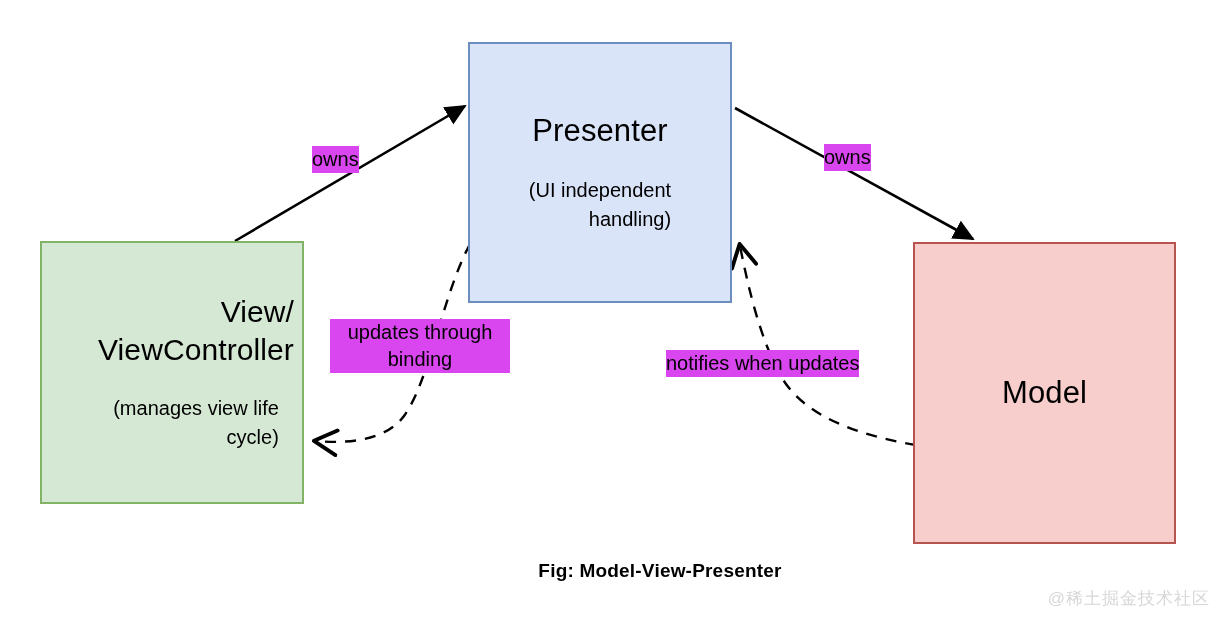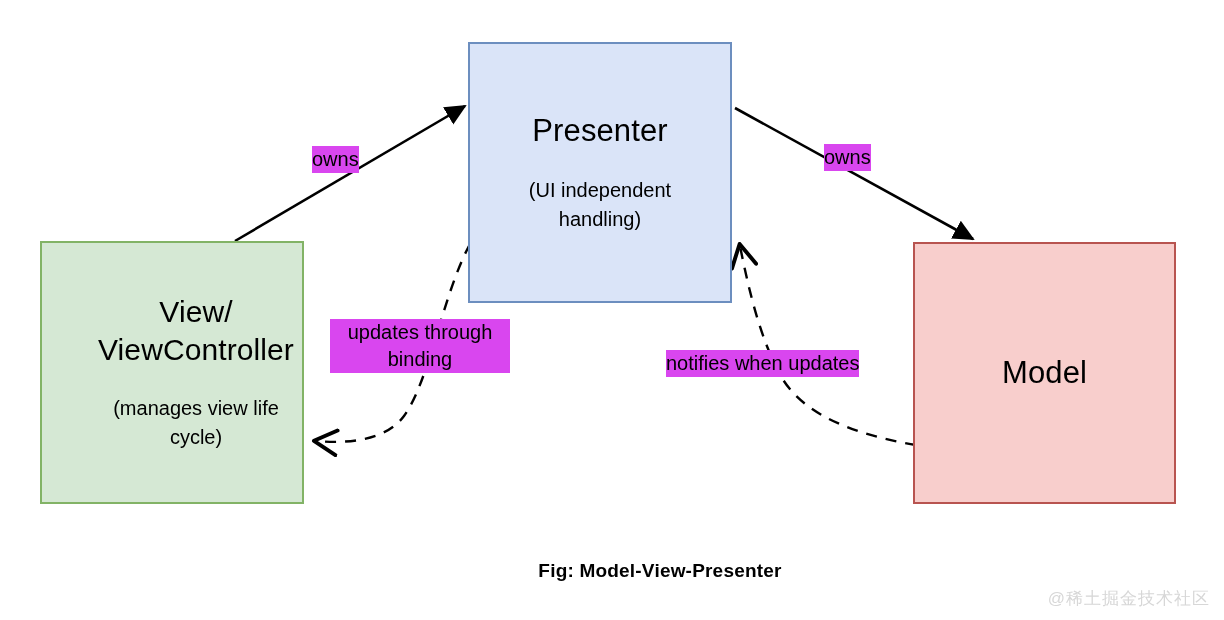--- a/index.html
+++ b/index.html
@@ -20,21 +20,21 @@
   }
 
   
   .node {
     position: absolute;
     box-sizing: border-box;
     display: flex;
     flex-direction: column;
     align-items: center;
     justify-content: center;
-    text-align: center;
+    text-align: right;
     color: #000000;
     z-index: 3;
   }
   .node .title {
     font-size: 31px;
     line-height: 1.28;
     letter-spacing: 0.1px;
     white-space: pre-line;
   }
   .node .subtitle {
@@ -61,21 +61,21 @@
     width: 264px;
     height: 261px;
     background: #dae4f8;
     border: 2px solid #6c8ebf;
   }
 
   #node-model {
     left: 913px;
     top: 242px;
     width: 263px;
-    height: 262px;
+    height: 302px;
     background: #f8cecc;
     border: 2px solid #b85450;
   }
   #node-model .title { font-size: 31px; }
 
   
   #links {
     position: absolute;
     left: 0;
     top: 0;

